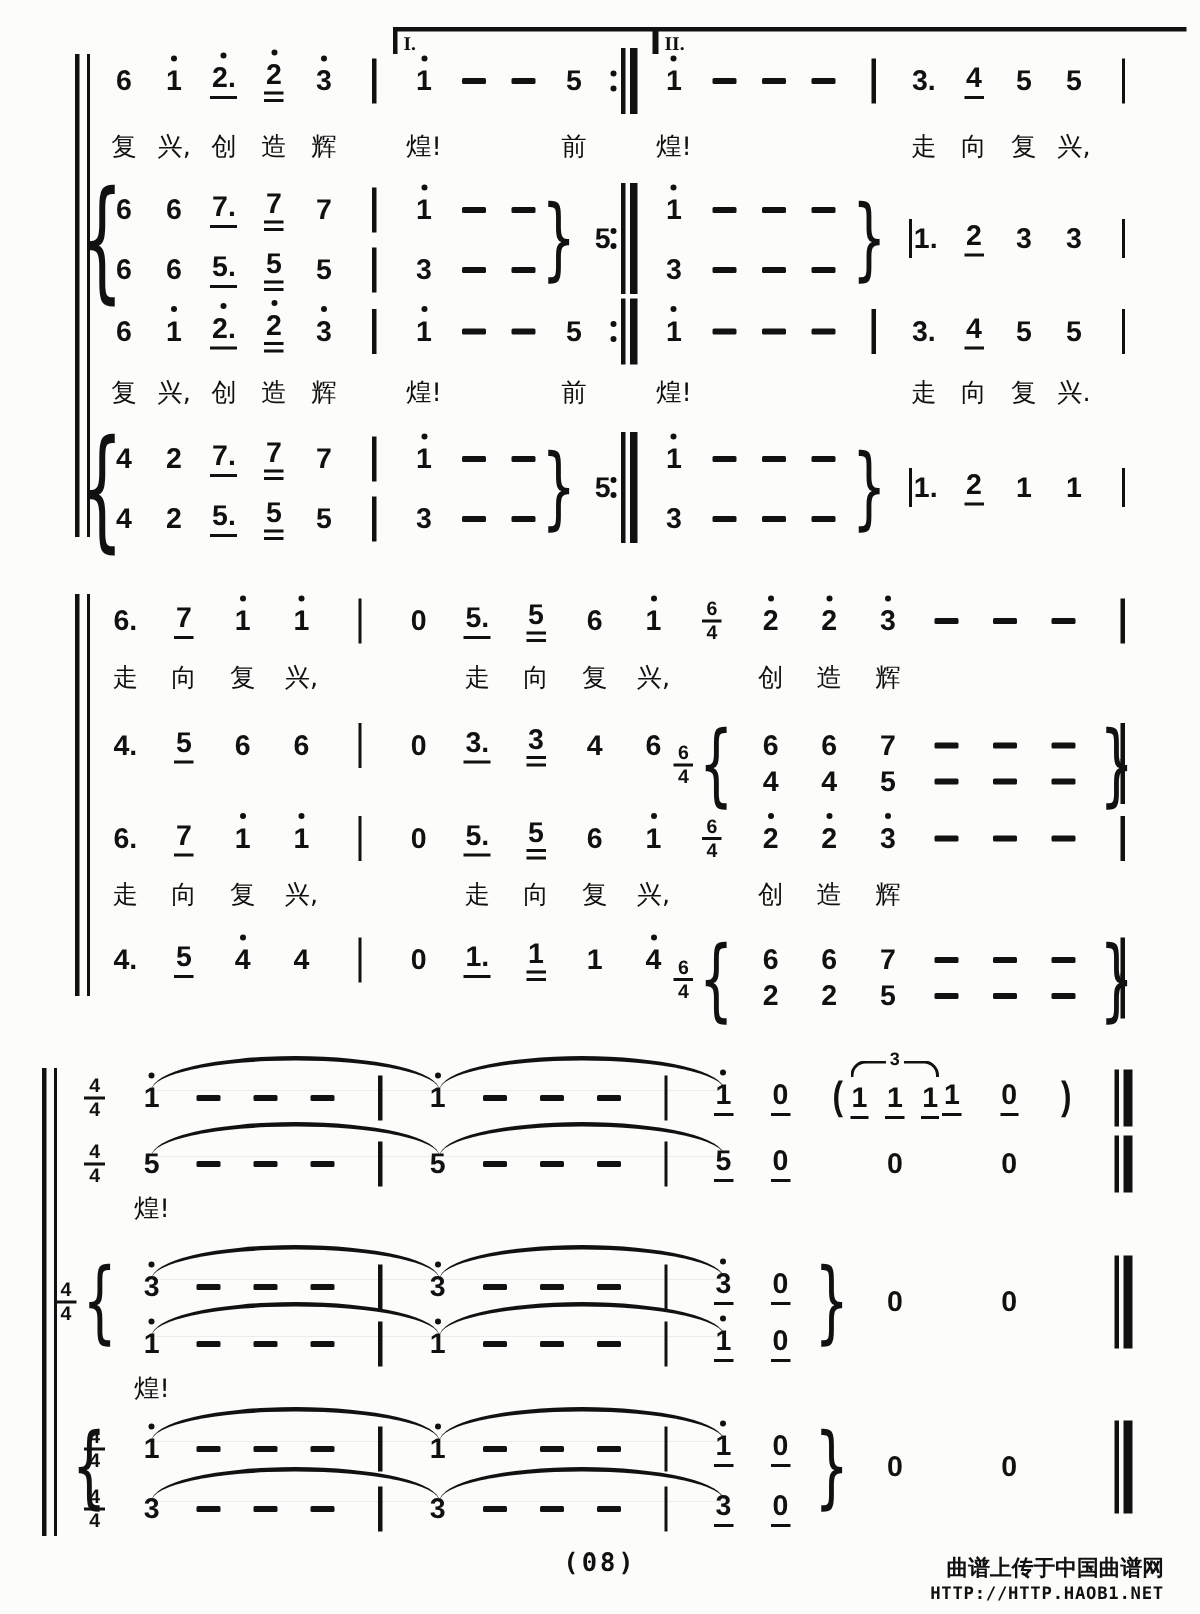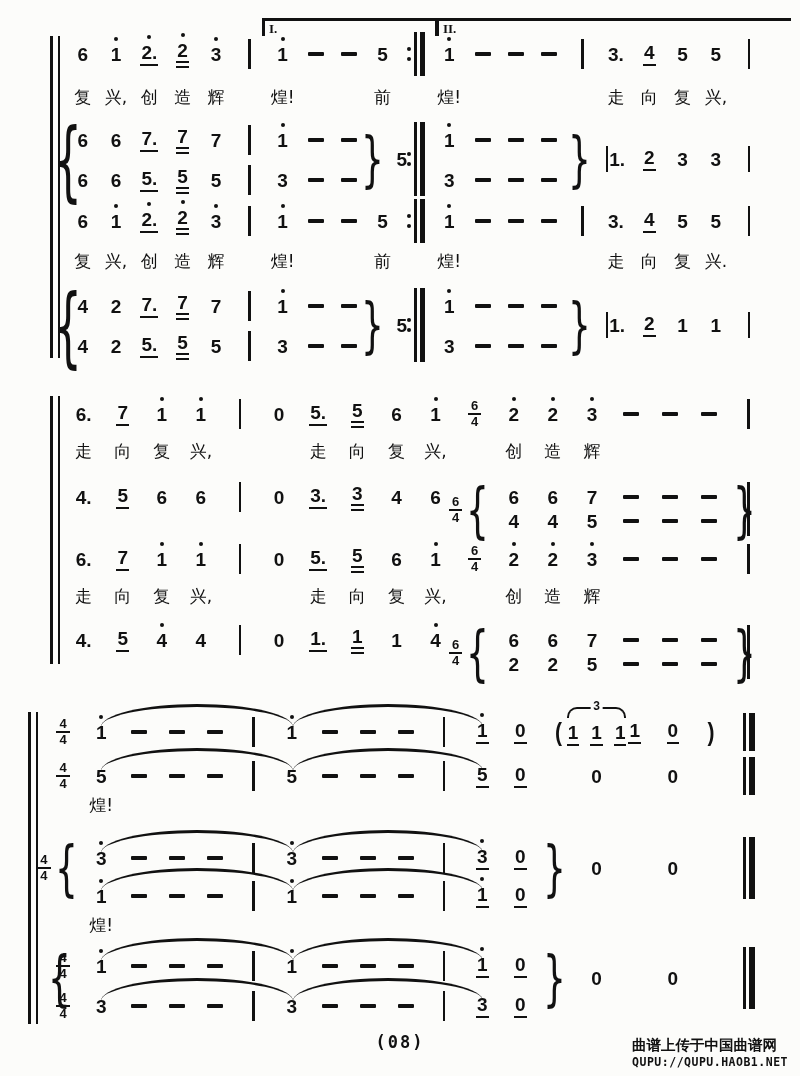--- a/index.html
+++ b/index.html
@@ -46,21 +46,21 @@
   .lbrace{position:absolute;font-family:"DejaVu Sans",sans-serif;font-size:88px;line-height:1;
         transform:scale(.5,1);transform-origin:left center;}
   .volta{position:absolute;height:15px;border-top:3px solid #111;}
   .volta.v1{border-left:3px solid #111;border-right:3px solid #111;}
   .volta.v2{border-left:3px solid #111;}
   .volta span{position:absolute;left:4px;top:0;font:700 13px "Liberation Serif",serif;}
   .arc{position:absolute;height:20px;border-top:3px solid #111;
         border-radius:50% 50% 0 0 / 100% 100% 0 0;}
   .pagenum{position:absolute;left:0;right:0;top:1032px;text-align:center;
         font:700 17px "DejaVu Sans Mono",monospace;letter-spacing:2px;}
-  .credit{position:absolute;right:12px;top:1036px;text-align:left;}
+  .credit{position:absolute;right:24px;top:1036px;text-align:right;}
   .credit .cn{display:block;font-weight:700;font-size:14.5px;font-family:"DejaVu Sans",sans-serif;}
   .credit .url{display:block;font:700 11.5px "DejaVu Sans Mono",monospace;letter-spacing:.5px;}
 </style>
 </head>
 <body>
 
 <div class="page">
 
   <div class="sysbar" style="left:50px;top:36px;height:322px;"></div>
   <div class="sysbar" style="left:50px;top:396px;height:268px;"></div>
@@ -1492,16 +1492,16 @@
       <span class="cell"></span>
       <span class="cell"></span>
       <span class="cell"></span>
       <span class="cell"></span>
       <span class="cell"></span>
     </div>
 
   <div class="pagenum">(08)</div>
   <div class="credit">
     <span class="cn">曲谱上传于中国曲谱网</span>
-    <span class="url">QUPU://QUPU.HAOB1.NET</span>
+    <span class="url">HTTP://HTTP.HAOB1.NET</span>
   </div>
 
 </div>
 
 </body></html>

